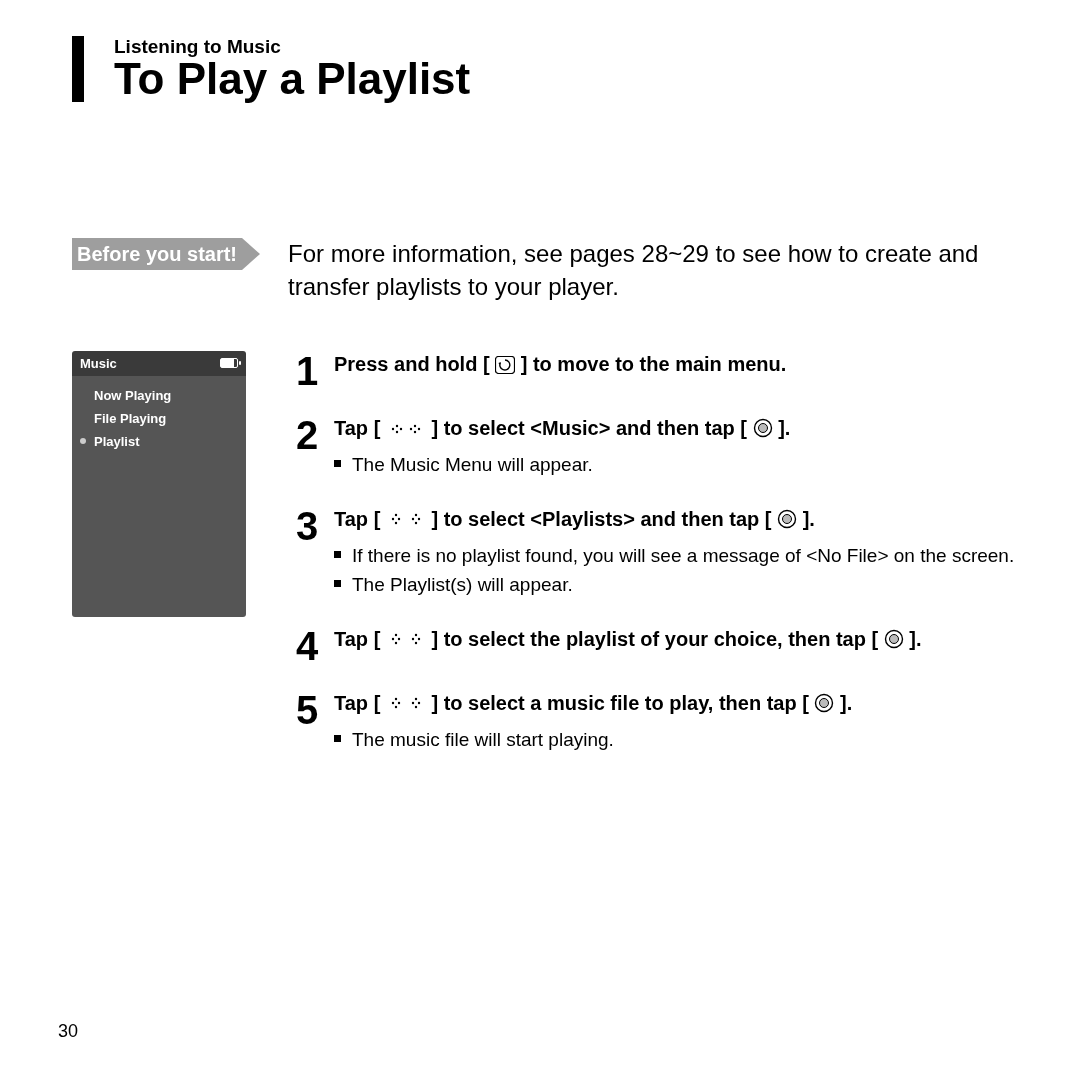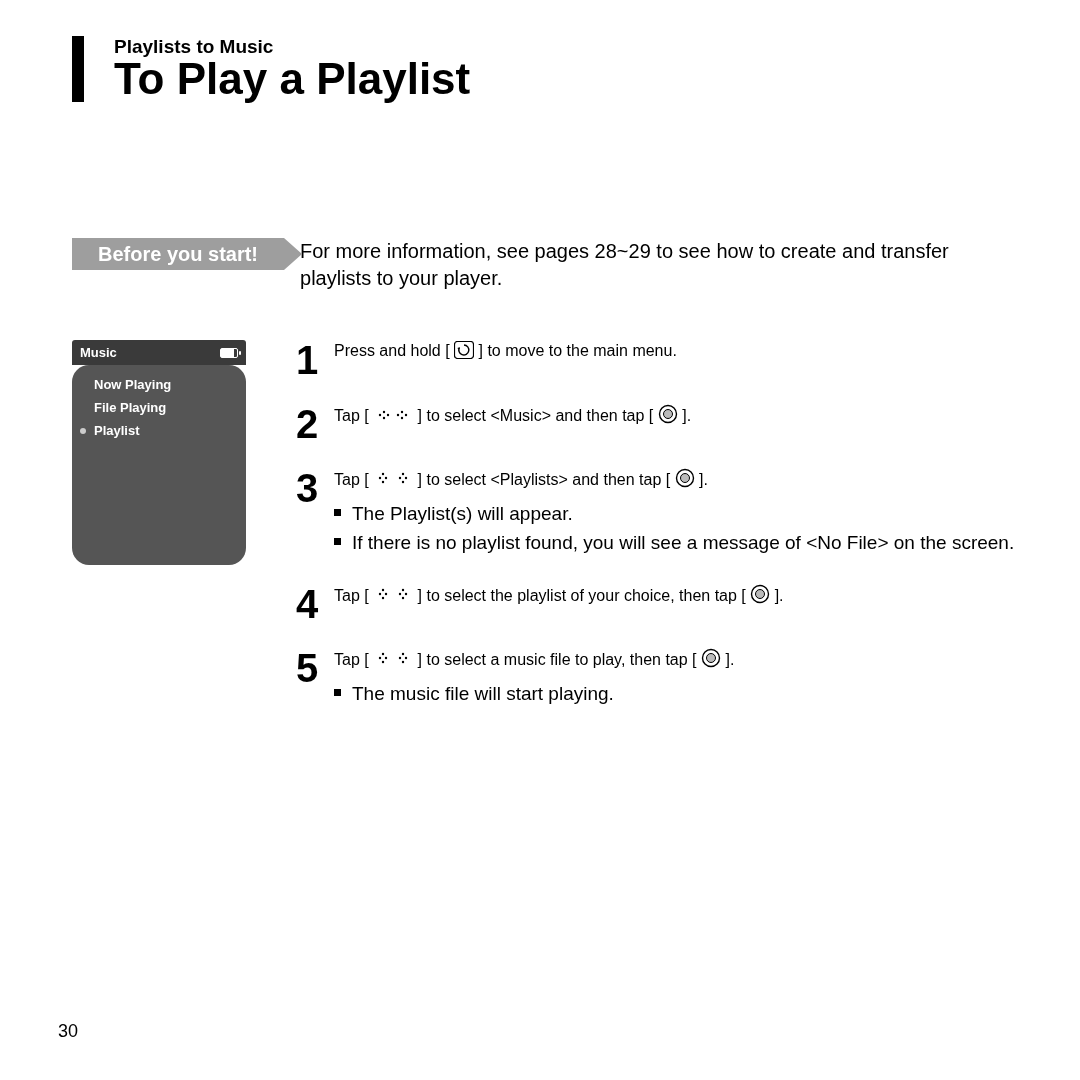--- a/index.html
+++ b/index.html
@@ -3,55 +3,55 @@
 <meta charset="utf-8">
 <style>
   * { box-sizing: border-box; margin: 0; padding: 0; }
   html, body { width: 1080px; height: 1080px; background: #fff; font-family: Arial, Helvetica, sans-serif; color: #000; }
   .page { position: relative; width: 1080px; height: 1080px; padding: 32px 40px 20px 72px; }
   .title-block { position: relative; padding-left: 30px; border-left: 12px solid #000; }
   .section-label { font-size: 19px; font-weight: 700; margin-top: 4px; }
   .title { font-size: 44px; font-weight: 700; margin-top: -2px; line-height: 1.05; }
 
   .before-row { display: flex; align-items: flex-start; margin-top: 136px; }
-  .before-badge { position: relative; background: #9e9e9e; color: #fff; font-weight: 700; font-size: 20px; padding: 4px 26px; height: 32px; display: flex; align-items: center; }
+  .before-badge { position: relative; background: #9e9e9e; color: #fff; font-weight: 700; font-size: 20px; padding: 4px 5px; height: 32px; display: flex; align-items: center; }
   .before-badge::after { content: ""; position: absolute; right: -18px; top: 0; width: 0; height: 0; border-top: 16px solid transparent; border-bottom: 16px solid transparent; border-left: 18px solid #9e9e9e; }
-  .before-text { margin-left: 16px; font-size: 20px; line-height: 1.35; max-width: 720px; }
+  .before-text { margin-left: 46px; font-size: 24px; line-height: 1.35; max-width: 720px; }
 
   .content-row { display: flex; margin-top: 48px; }
   .device { width: 174px; flex: 0 0 174px; }
   .device-head { background: #3a3a3a; color: #fff; font-size: 13px; font-weight: 700; padding: 5px 8px; display: flex; justify-content: space-between; align-items: center; border-top-left-radius: 3px; border-top-right-radius: 3px; gap: 24px; }
   .battery { display:inline-block; width: 18px; height: 10px; border: 1.5px solid #fff; border-radius: 2px; position: relative; }
   .battery::after { content:""; position:absolute; right:-4px; top:2px; width:2px; height:4px; background:#fff; border-radius:1px; }
   .battery .fill { display:block; background:#fff; height:100%; width:80%; }
-  .device-body { background: #555; color: #fff; height: 200px; padding: 8px 0 0 0; border-bottom-left-radius:3px; border-bottom-right-radius:3px;border-radius:17px; }
+  .device-body { background: #555; color: #fff; height: 241px; padding: 8px 0 0 0; border-bottom-left-radius:3px; border-bottom-right-radius:3px; }
   .dev-item { font-size: 13px; font-weight: 700; padding: 4px 12px 4px 22px; position: relative; }
   .dev-item.selected::before { content:""; position:absolute; left:8px; top:50%; margin-top:-3px; width:6px; height:6px; background:#ccc; border-radius:50%; }
 
   .steps { margin-left: 50px; flex: 1; }
   .step { display: flex; align-items: flex-start; margin-bottom: 24px; }
   .step-num { font-size: 40px; font-weight: 700; line-height: 1; width: 34px; text-align: left; }
   .step-body { margin-left: 4px; flex:1; }
-  .step-head { font-size: 16px; font-weight: 400; line-height: 1.35; display:inline; }
+  .step-head { font-size: 20px; font-weight: 700; line-height: 1.35; display:inline; }
   .inline-icon { display: inline-flex; align-items: center; justify-content: center; vertical-align: -3px; }
   .step-bullets { margin-top: 10px; }
   .step-bullets li { list-style: none; font-size: 19px; line-height: 1.35; padding-left: 18px; position: relative; margin-bottom: 4px; }
   .step-bullets li::before { content:""; position:absolute; left:0; top:8px; width:7px; height:7px; background:#000; }
 
   .pagenum { position: absolute; bottom: 38px; left: 58px; font-size: 18px; }
 
   
   svg { display: inline-block; }
 </style>
 </head>
 <body>
 
 <div class="page">
   <div class="title-block">
-    <div class="section-label">Playlists to Music</div>
+    <div class="section-label">Listening to Music</div>
     <div class="title">To Play a Playlist</div>
   </div>
 
   <div class="before-row">
     <div class="before-badge">Before you start!</div>
     <div class="before-text">For more information, see pages 28~29 to see how to create and transfer playlists to your player.</div>
   </div>
 
   <div class="content-row">
     <div class="device">
@@ -94,21 +94,23 @@
                     <circle cx="7" cy="6" r="1.2" fill="#000"></circle>
                     <circle cx="7" cy="12" r="1.2" fill="#000"></circle>
                     <circle cx="11" cy="9" r="1.2" fill="#000"></circle>
                   </g>
                 </svg>
               </span> ] to select &lt;Music&gt; and then tap [ <span class="inline-icon">
                 <svg width="20" height="20" viewBox="0 0 20 20">
                   <circle cx="10" cy="10" r="8.5" fill="none" stroke="#000" stroke-width="1.4"></circle>
                   <circle cx="10" cy="10" r="4.5" fill="#bbb" stroke="#000" stroke-width="1"></circle>
                 </svg>
-              </span> ].</div></div>
+              </span> ].</div><ul class="step-bullets">
+              <li>The Music Menu will appear.</li>
+            </ul></div>
         </div>
         <div class="step">
           <div class="step-num">3</div>
           <div class="step-body"><div class="step-head">Tap [ <span class="inline-icon">
                 <svg width="40" height="18" viewBox="0 0 40 18">
                   <g transform="translate(2,0)">
                     <circle cx="8" cy="4" r="1.2" fill="#000"></circle>
                     <circle cx="5" cy="8" r="1.2" fill="#000"></circle>
                     <circle cx="11" cy="8" r="1.2" fill="#000"></circle>
                     <circle cx="8" cy="12" r="1.2" fill="#000"></circle>
@@ -119,22 +121,22 @@
                     <circle cx="11" cy="8" r="1.2" fill="#000"></circle>
                     <circle cx="8" cy="12" r="1.2" fill="#000"></circle>
                   </g>
                 </svg>
               </span> ] to select &lt;Playlists&gt; and then tap [ <span class="inline-icon">
                 <svg width="20" height="20" viewBox="0 0 20 20">
                   <circle cx="10" cy="10" r="8.5" fill="none" stroke="#000" stroke-width="1.4"></circle>
                   <circle cx="10" cy="10" r="4.5" fill="#bbb" stroke="#000" stroke-width="1"></circle>
                 </svg>
               </span> ].</div><ul class="step-bullets">
+              <li>If there is no playlist found, you will see a message of &lt;No File&gt; on the screen.</li>
               <li>The Playlist(s) will appear.</li>
-              <li>If there is no playlist found, you will see a message of &lt;No File&gt; on the screen.</li>
             </ul></div>
         </div>
         <div class="step">
           <div class="step-num">4</div>
           <div class="step-body"><div class="step-head">Tap [ <span class="inline-icon">
                 <svg width="40" height="18" viewBox="0 0 40 18">
                   <g transform="translate(2,0)">
                     <circle cx="8" cy="4" r="1.2" fill="#000"></circle>
                     <circle cx="5" cy="8" r="1.2" fill="#000"></circle>
                     <circle cx="11" cy="8" r="1.2" fill="#000"></circle>

